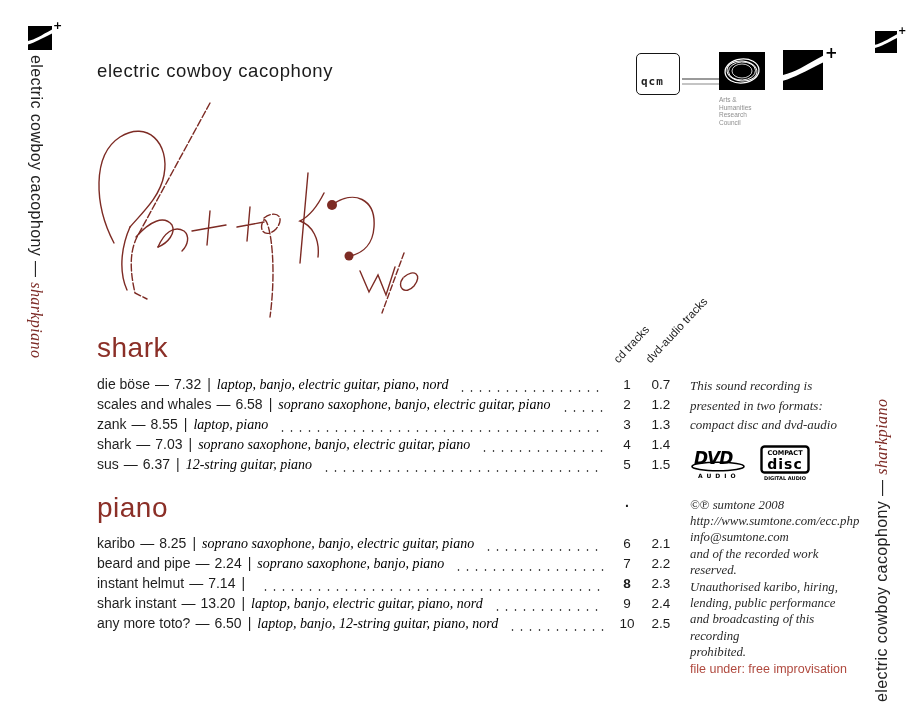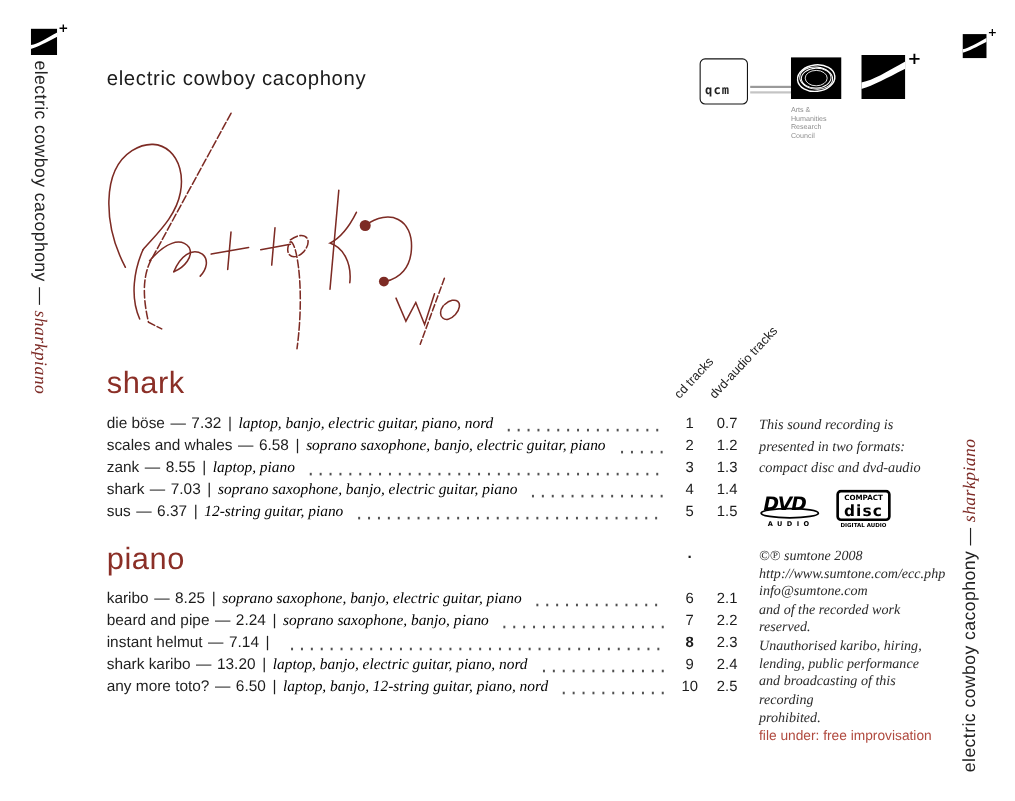--- a/index.html
+++ b/index.html
@@ -220,21 +220,21 @@
     <div class="track-row">
       <span class="track-name">instant helmut</span>
       <span class="sep">—</span>
       <span class="duration">7.14</span>
       <span class="pipe">|</span>
       <span class="leader"></span>
       <span class="cd-cell" style="font-weight:bold;">8</span>
       <span class="dvd-cell">2.3</span>
     </div>
     <div class="track-row">
-      <span class="track-name">shark karibo</span>
+      <span class="track-name">shark instant</span>
       <span class="sep">—</span>
       <span class="duration">13.20</span>
       <span class="pipe">|</span>
       <span class="instruments">laptop, banjo, electric guitar, piano, nord</span>
       <span class="leader"></span>
       <span class="cd-cell">9</span>
       <span class="dvd-cell">2.4</span>
     </div>
     <div class="track-row">
       <span class="track-name">any more toto?</span>

